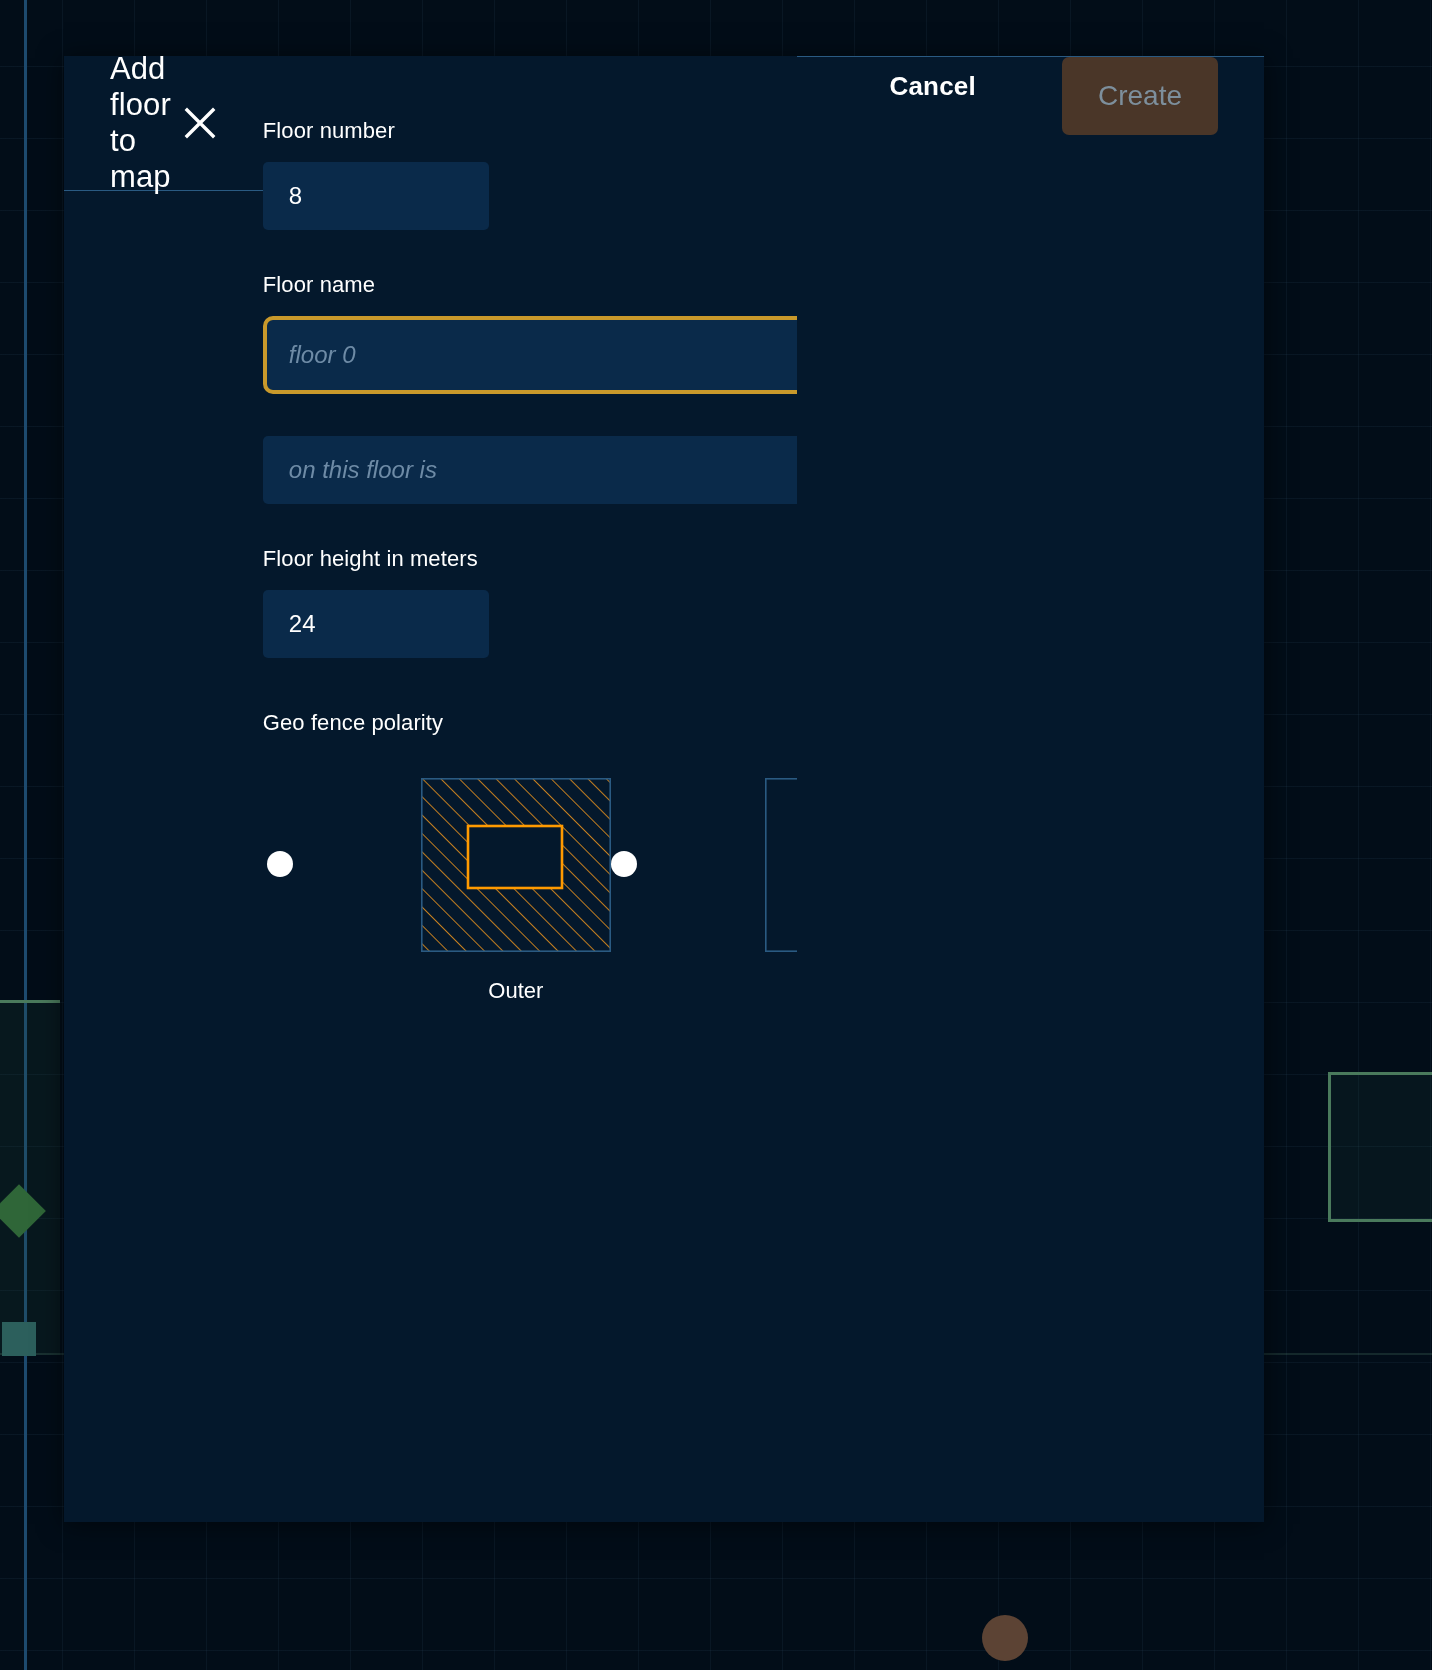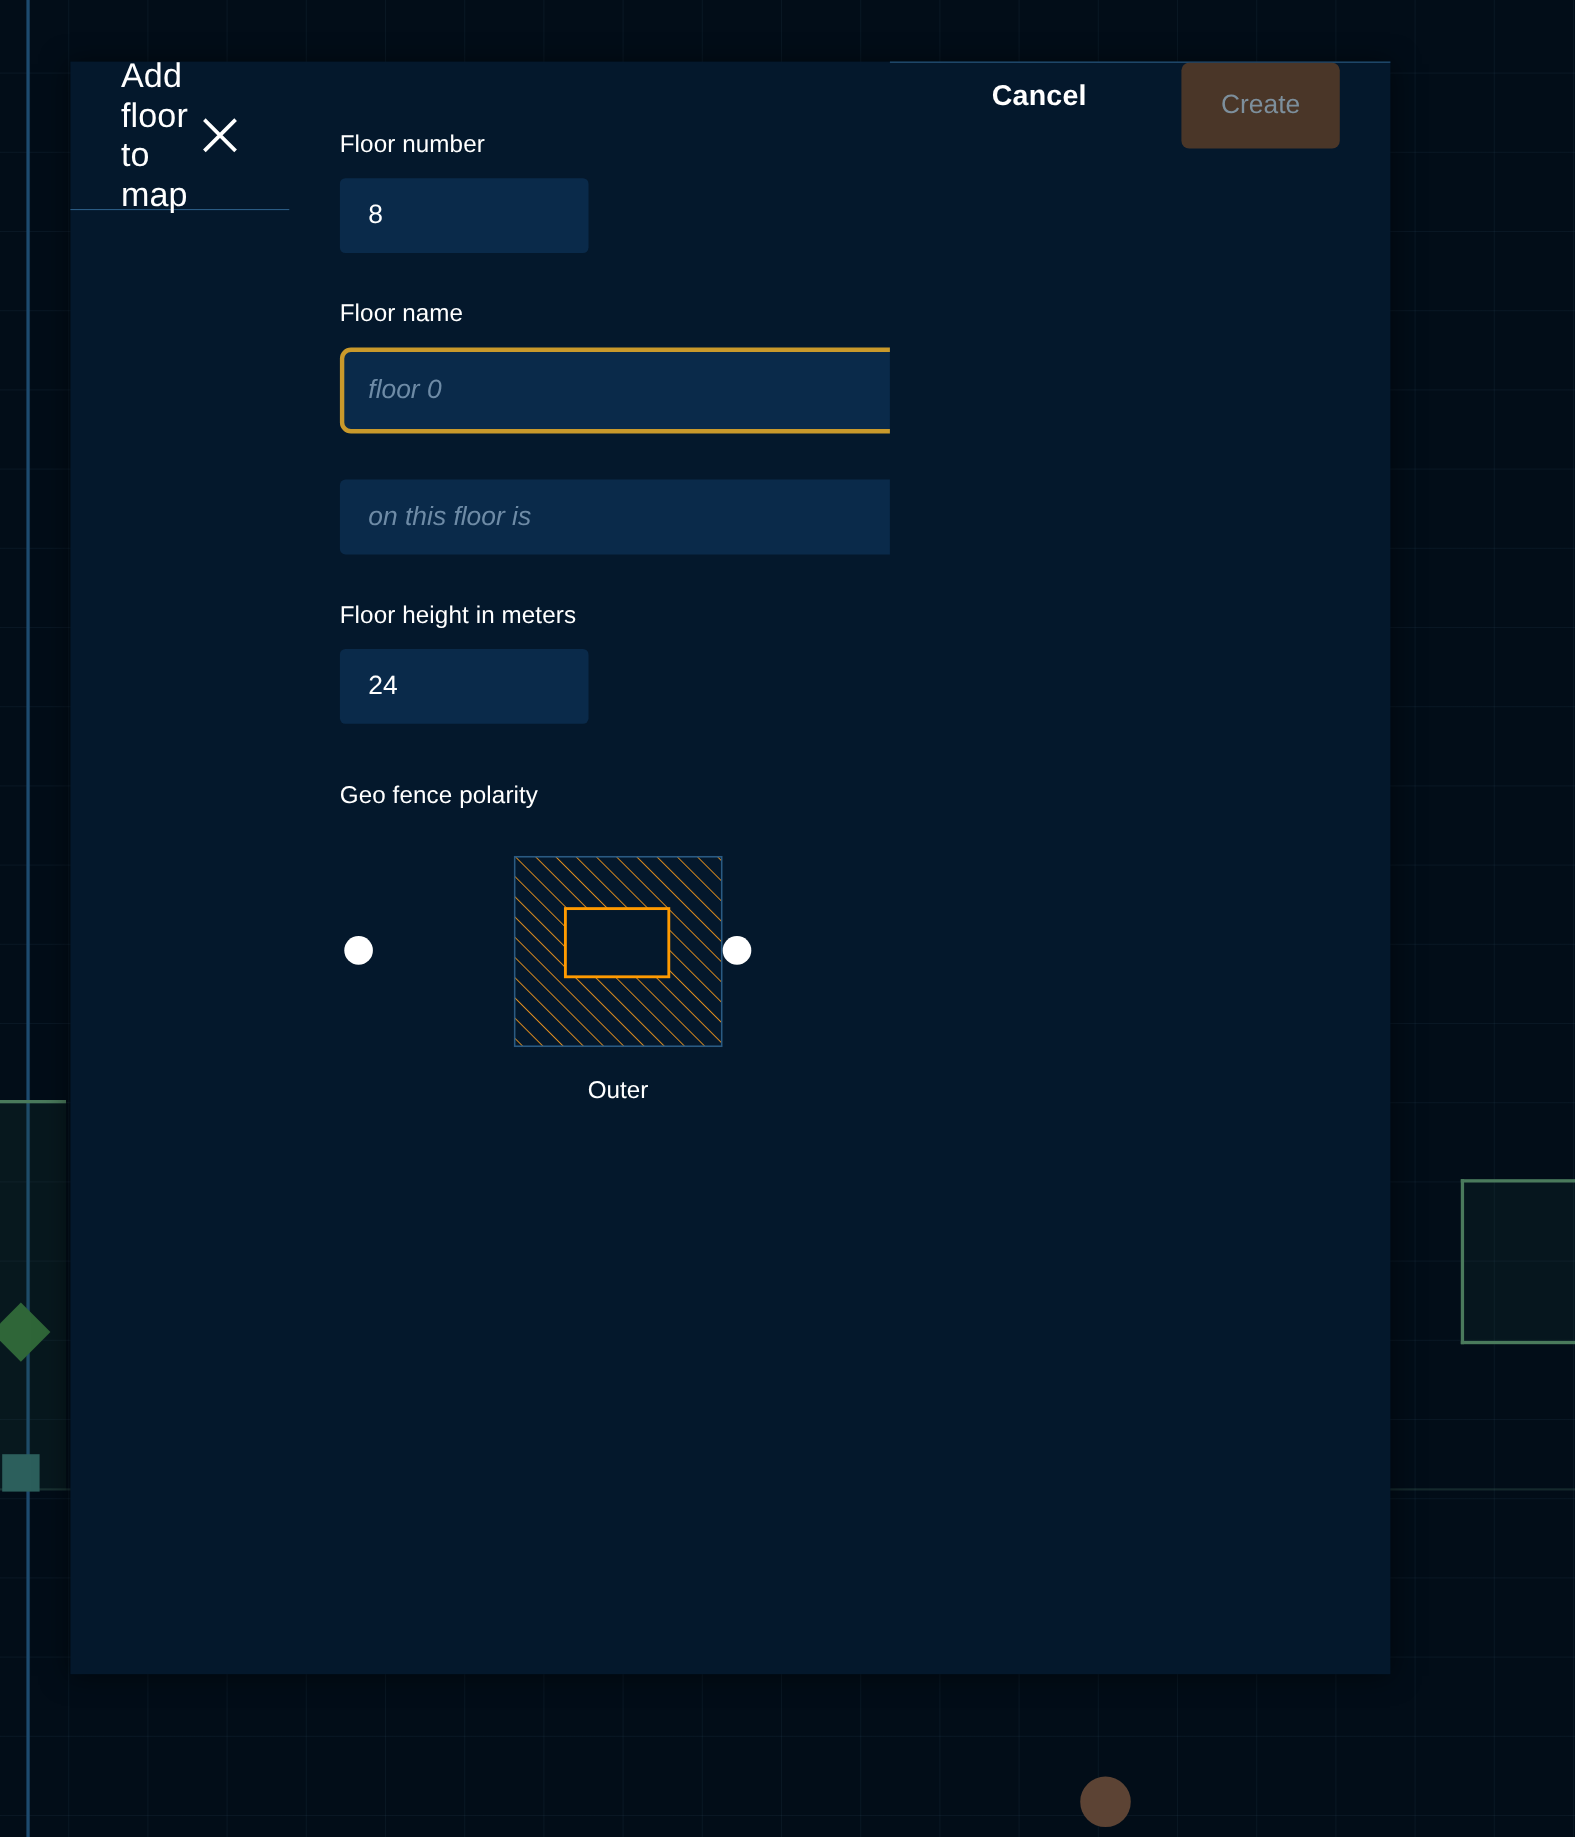--- a/index.html
+++ b/index.html
@@ -220,21 +220,21 @@
     font-family: "Liberation Sans", sans-serif;
     padding: 14px 46px;
     cursor: pointer;
     letter-spacing: 0.2px;
   }
   .btn-create {
     background: #4a3628;
     border: none;
     border-radius: 7px;
     color: #7d8f9c;
-    font-size: 24px;
+    font-size: 28px;
     font-weight: 400;
     font-family: "Liberation Sans", sans-serif;
     padding: 0 36px;
     height: 78px;
     margin-left: 40px;
     cursor: not-allowed;
   }
 </style>
 </head>
 <body>

